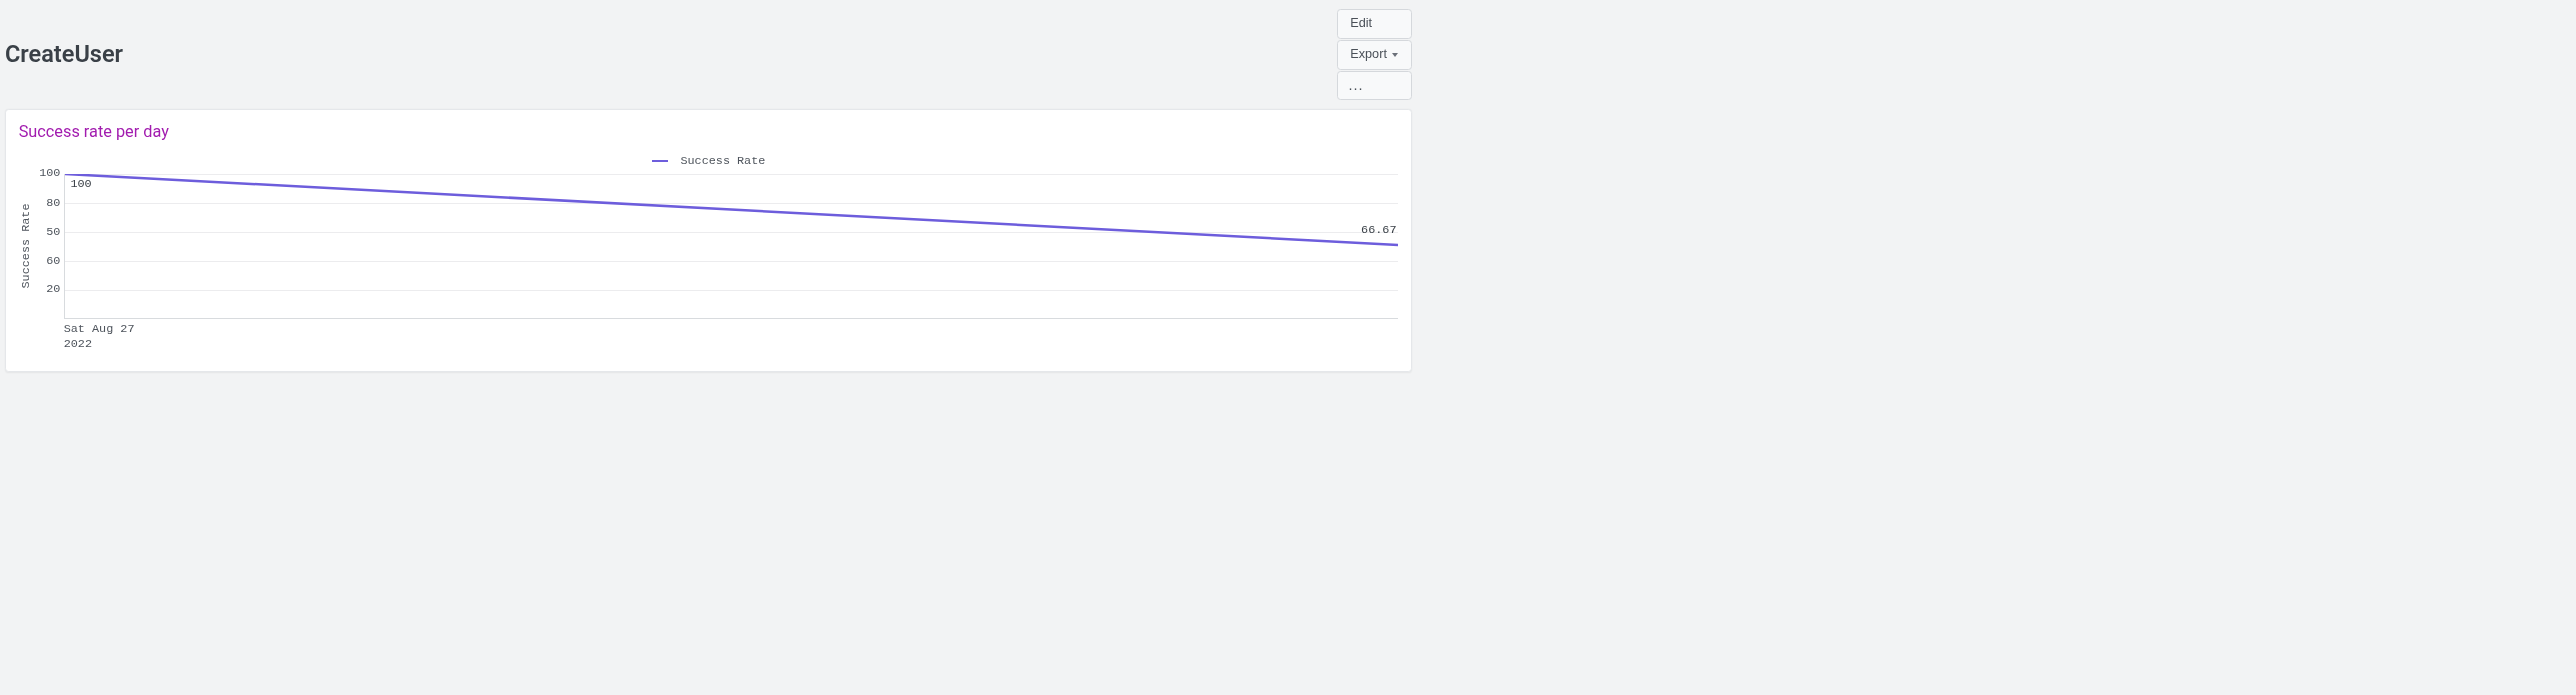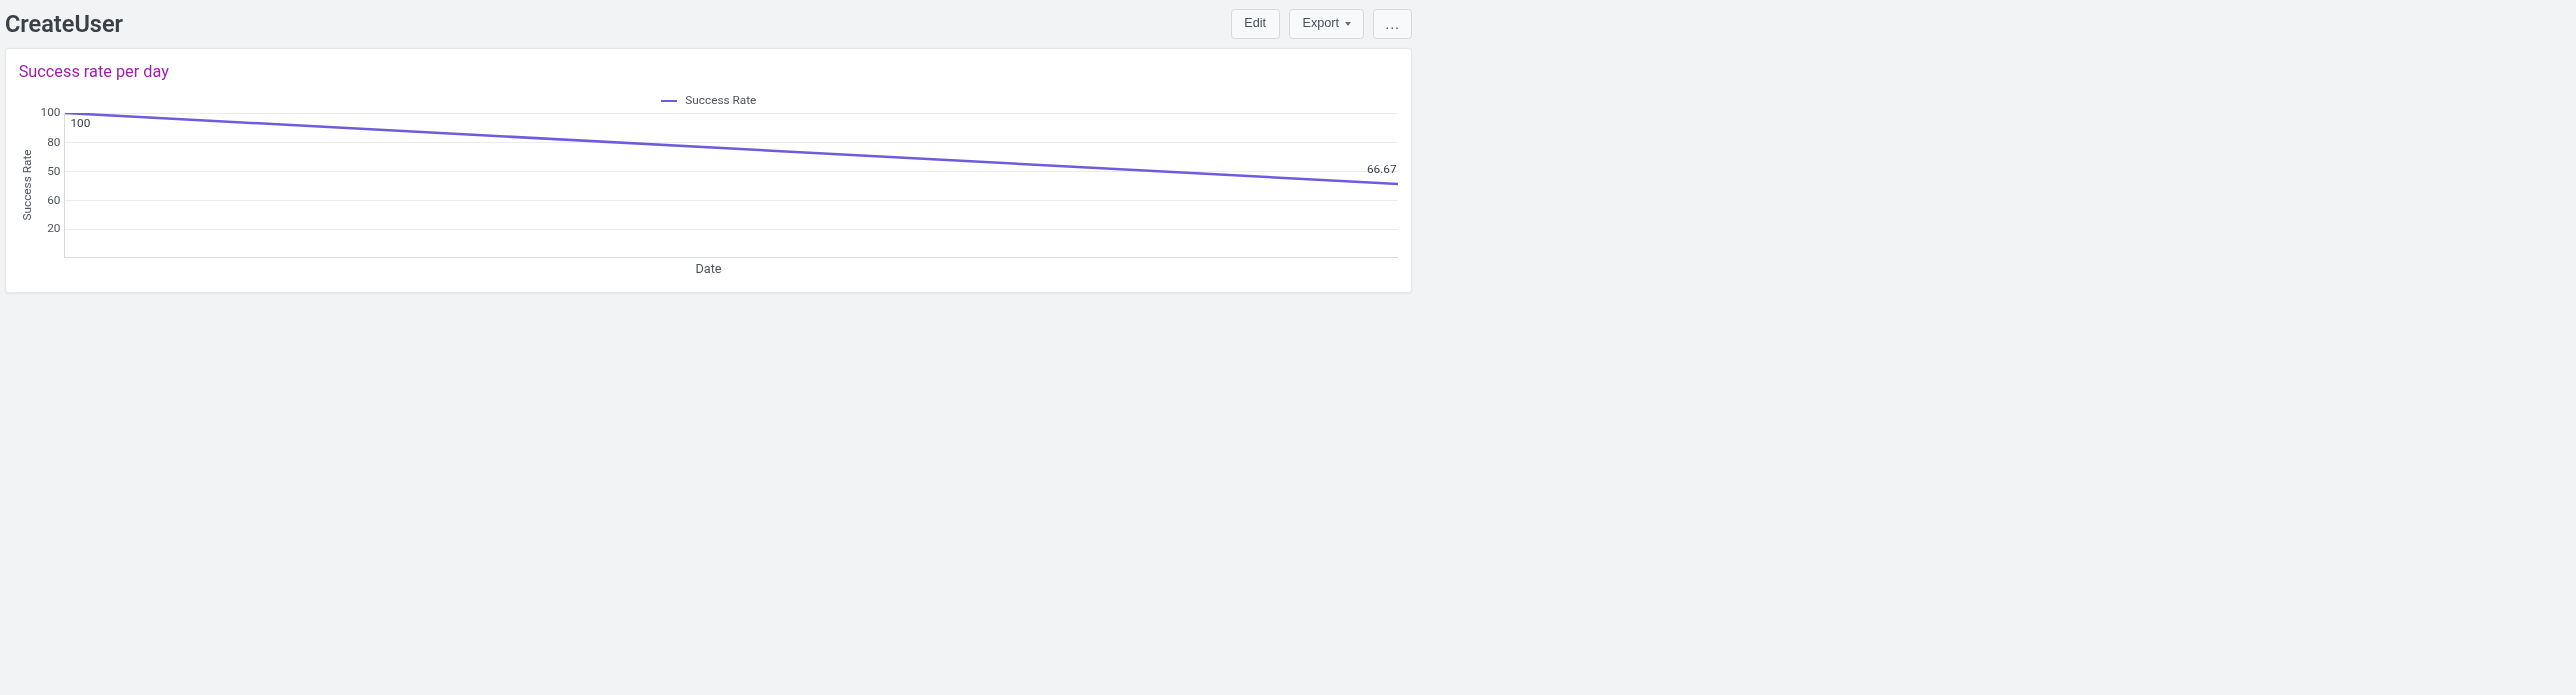--- a/index.html
+++ b/index.html
@@ -24,21 +24,22 @@
       justify-content: space-between;
       padding: 0 0 9px 0;
     }
     .title {
       font-size: 23.5px;
       font-weight: 600;
       color: #3a4047;
     }
     .header-actions {
       display: flex;
-      gap: 9px;
+      gap: 1px;
+      flex-direction: column;
     }
     .btn {
       background: #f8f9fa;
       border: 0.9px solid #d5d8dc;
       border-radius: 3.6px;
       padding: 6.3px 12.7px;
       font-size: 12.7px;
       color: #4a5058;
       cursor: pointer;
       display: inline-flex;
@@ -72,20 +73,21 @@
     }
     .card-title {
       font-size: 16.3px;
       font-weight: 400;
       color: #a21caf;
       margin-bottom: 12.7px;
     }
     .chart-wrap {
       position: relative;
       width: 100%;
+      font-family: Liberation Mono, monospace;
     }
     .legend {
       text-align: center;
       font-size: 11.8px;
       color: #4e545c;
       margin-bottom: 5.4px;
     }
     .legend-swatch {
       display: inline-block;
       width: 16.3px;
@@ -214,17 +216,22 @@
             <div class="gridline" style="top: 87px;"></div>
             <div class="gridline" style="top: 116px;"></div>
           <svg class="series-line" id="series-svg" preserveAspectRatio="none" viewBox="0 0 1000 160">
               <path d="M0,0 L1000,53.32799999999999" stroke="#6d5ddc" stroke-width="2.5" fill="none" vector-effect="non-scaling-stroke"></path>
             </svg>
           <div class="value-label" id="start-label" style="left: 5.4px; top: 3.6px;">100</div>
           <div class="value-label" id="end-label" style="right: 1.8px; top: 49px;">66.67</div>
         </div>
       </div>
 
-      <div class="xaxis-label">Date</div>
+      <div class="xaxis-ticks" id="xaxis-ticks">
+          <div class="xtick" style="left: 0px;">
+            <div>Sat Aug 27</div>
+            <div>2022</div>
+          </div>
+        </div>
     </div>
   </div>
 </div>
 
 
 </body></html>

